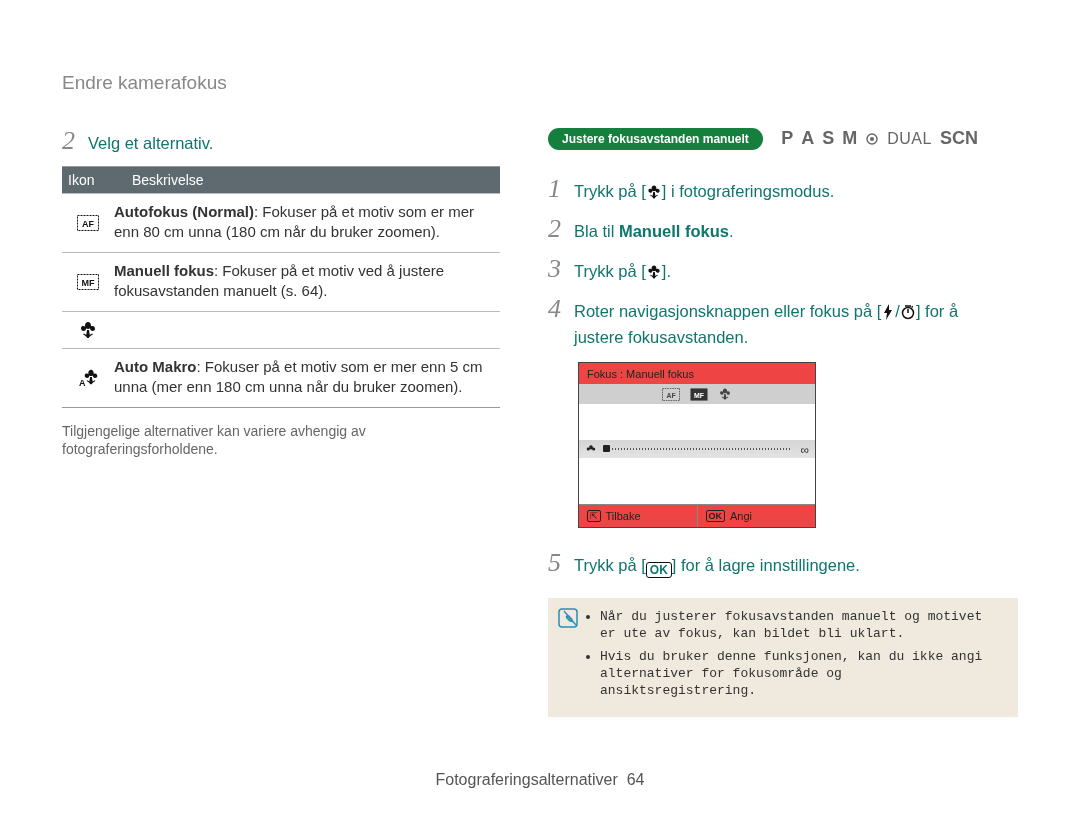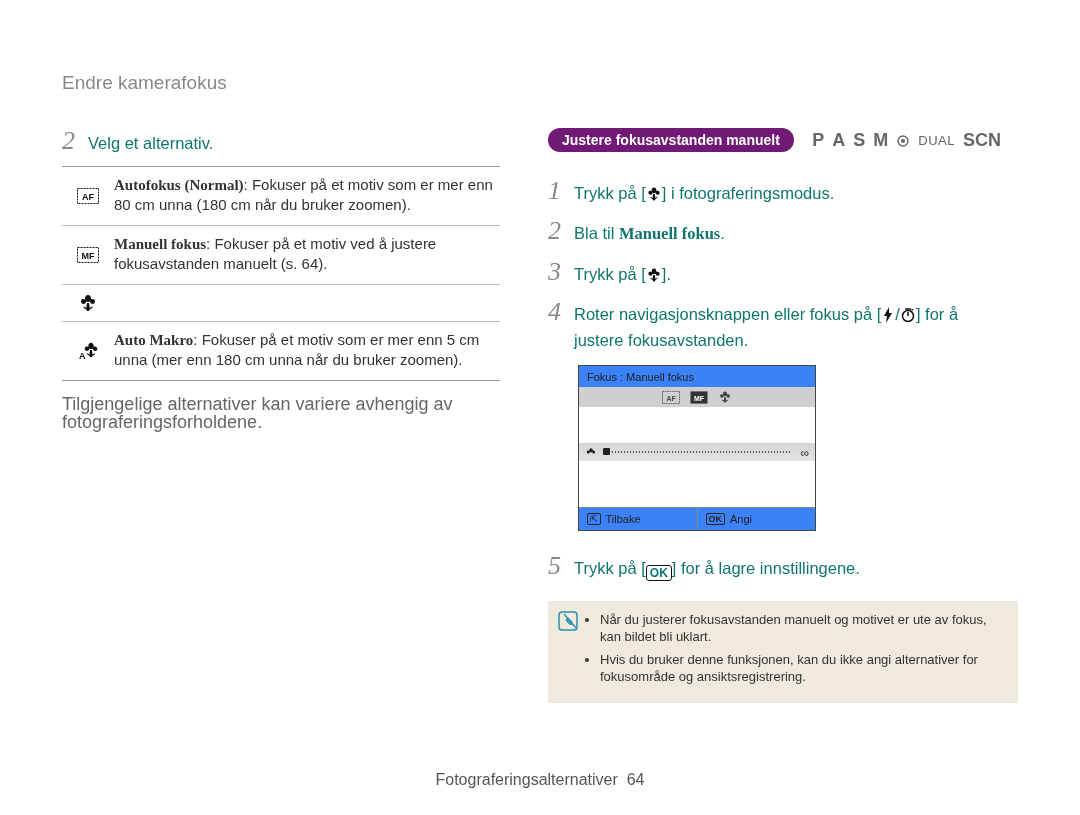--- a/index.html
+++ b/index.html
@@ -86,60 +86,60 @@
     flex: 1;
     padding: 8px 6px 10px 0;
     line-height: 20px;
   }
   .iconbox {
     display:inline-flex;
     align-items:flex-start;
     justify-content:center;
   }
   .footnote {
-    font-size: 18px;
+    font-size: 14px;
     color: #666;
     margin-top: 14px;
     line-height: 18px;
   }
 
   
   .pill {
     display: inline-block;
-    background: #701a75;
+    background: #15803d;
     color: #fff;
     border-radius: 14px;
     padding: 4px 14px;
-    font-size: 14px;
+    font-size: 12px;
     font-weight: 600;
   }
   .mode-row {
     display: inline-flex;
     align-items: center;
     gap: 8px;
     font-family: 'Arial Narrow', Arial, sans-serif;
     color: #666;
     margin-left: 14px;
     font-size: 18px;
     vertical-align: middle;
   }
   .mode-row .m { font-weight: 600; }
-  .mode-small { font-size: 13px; letter-spacing: 0.5px; }
+  .mode-small { font-size: 16px; letter-spacing: 0.5px; }
 
   .r-steps { margin-top: 26px; }
   .r-steps .step { margin-bottom: 12px; }
   .r-steps .txt { max-width: 430px; }
 
   
   .screen {
     margin-left: 30px;
     margin-top: 6px;
     width: 236px;
     border: 1px solid #444;
-    background: #3b82f6;
+    background: #ef4444;
   }
   .screen .srow-title {
     font-size: 11px;
     padding: 5px 8px 4px 8px;
     color: #222;
   }
   .screen .srow-icons {
     background: #cfcfcf;
     height: 20px;
     display:flex;
@@ -197,45 +197,49 @@
     padding: 10px 14px 12px 10px;
     font-size: 13px;
     line-height: 17px;
   }
   .notes .nicon {
     width:22px;
     flex: 0 0 22px;
     margin-right:6px;
   }
   .notes ul { margin:0; padding-left: 14px; }
-  .notes li { margin-bottom: 6px; }
+  .notes li { margin-bottom: 6px; font-family: Liberation Mono, monospace; }
 
   .footer {
     position:absolute;
     bottom: 26px;
     left:0; right:0;
     text-align:center;
     color:#555;
     font-size:16px;
   }
 
-  b { font-weight: bold; font-family: Liberation Serif, serif; }
+  b { font-weight: bold; }
 </style>
 </head>
 <body>
 
 <div class="page-title">Endre kamerafokus</div>
 
 <div class="col-left">
   <div class="step">
     <div class="num">2</div>
     <div class="txt">Velg et alternativ.</div>
   </div>
 
   <div class="tblwrap">
+    <div class="tbl-header">
+      <div class="c1">Ikon</div>
+      <div class="c2">Beskrivelse</div>
+    </div>
 
     <div class="tbl-row">
       <div class="c1">
         <span class="iconbox">
           <svg width="22" height="16" viewBox="0 0 22 16">
             <rect x="0.5" y="0.5" width="21" height="15" fill="none" stroke="#111" stroke-dasharray="2 1"></rect>
             <text x="11" y="12" font-size="9" font-family="Arial" font-weight="bold" text-anchor="middle" fill="#111">AF</text>
           </svg>
         </span>
       </div>

